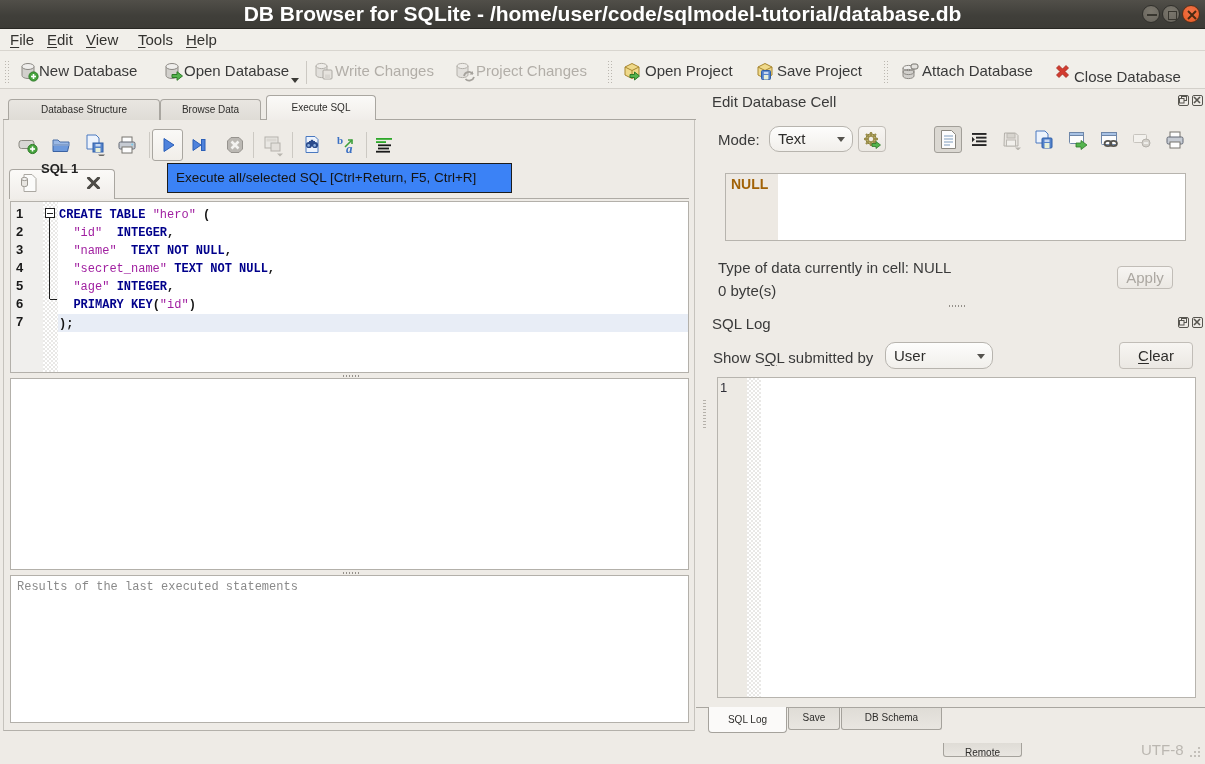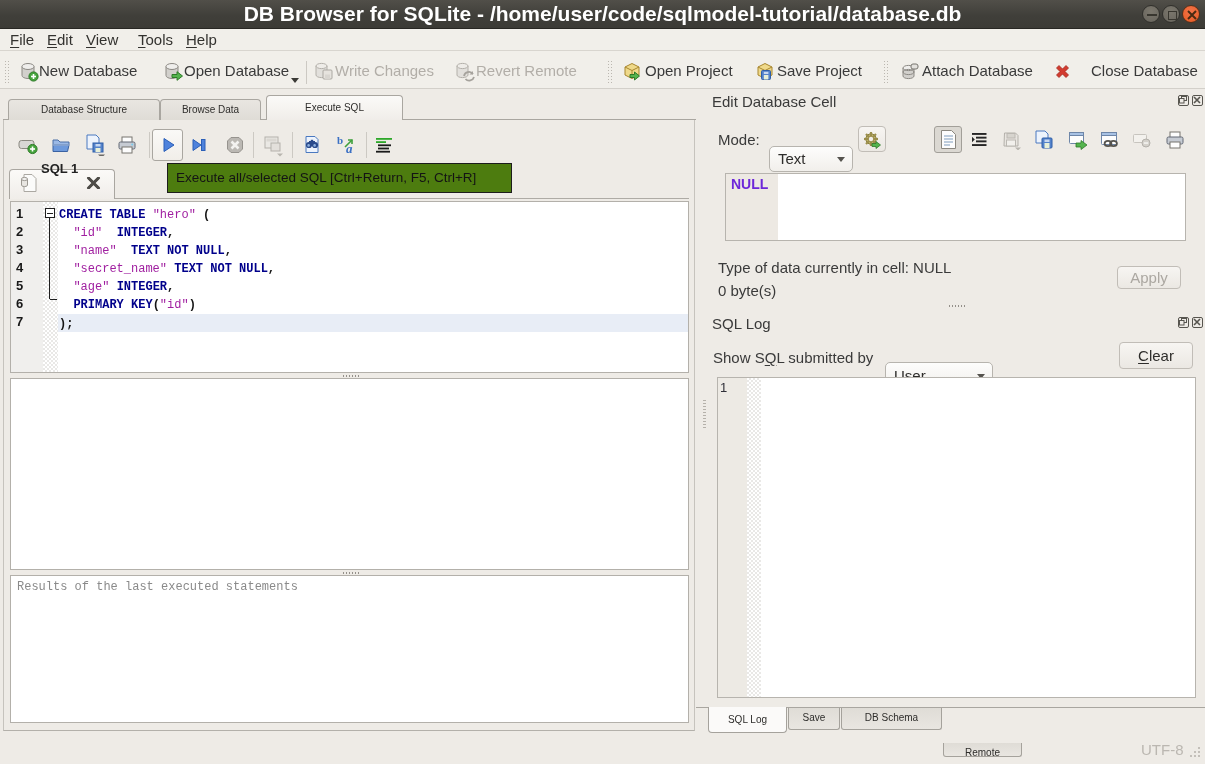--- a/index.html
+++ b/index.html
@@ -42,28 +42,28 @@
 
 #code { font-family:"Liberation Mono", monospace; font-size:12px; line-height:18.1px; white-space:pre; }
 .kw { color:#00008B; font-weight:bold; }
 .st { color:#A01FA0; }
 .pn { color:#141414; font-weight:bold; }
 #gutter { font-weight:bold; font-size:13px; color:#191919; }
 .lnum { position:absolute; left:5px; }
 
 .btn { position:absolute; border:1px solid #C1BDB7; border-radius:4px;
   background:linear-gradient(#F7F5F2, #EBE8E3); font-size:15px; text-align:center; }
-.combo { position:absolute; border:1px solid #B7B4AE; border-radius:5px;
-  background:linear-gradient(#FDFDFC, #F1EFEB); font-size:15px; color:#2E2D2B;margin-top:20px; }
+.combo { position:absolute; border:1px solid #B7B4AE; border-radius:10px;
+  background:linear-gradient(#FDFDFC, #F1EFEB); font-size:15px; color:#2E2D2B; }
 .combo .arr { position:absolute; right:7px; top:50%; margin-top:-2px; width:0; height:0;
   border-left:4px solid rgba(0,0,0,0); border-right:4px solid rgba(0,0,0,0); border-top:5px solid #55534E; }
 .docktitle { position:absolute; font-size:15px; color:#3A3A3A; }
 .dockbtn { position:absolute; width:11px; height:11px; border:1.5px solid #57554F; border-radius:2px; }
 
-#tooltip { left:167px; top:163px; width:345px; height:30px; background:#4d7c0f; border:1px solid #1C1C1C;
+#tooltip { left:167px; top:163px; width:345px; height:30px; background:#3b82f6; border:1px solid #1C1C1C;
   font-size:13.5px; color:#141414; line-height:28px; padding-left:8px; z-index:50; }
 </style>
 </head>
 <body>
 
 <div class="abs" id="titlebar"></div>
 <div class="abs" id="title-text">DB Browser for SQLite - /home/user/code/sqlmodel-tutorial/database.db</div>
 <div class="abs winbtn" id="btn-min">
     <span style="left:4px; top:8px; width:10px; height:2px; background:#38362F; position:absolute;"></span>
   </div>
@@ -108,21 +108,21 @@
   <rect x="11" y="12.5" width="5" height="4.5" fill="#D8D5D0"></rect>
 </svg>
 <div class="tbtext dis" style="left:335px; top:62px;">Write Changes</div>
 <svg class="abs" style="left:455px; top:62px;" width="20" height="20">
   <path d="M2,4 v9 a5.5,2.6 0 0 0 11,0 v-9" fill="#E2E0DC" stroke="#B3B0AA"></path>
   <ellipse cx="7.5" cy="4" rx="5.5" ry="2.6" fill="#EEECE8" stroke="#B3B0AA"></ellipse>
   <path d="M9,14 a5,5 0 0 1 9,-2" fill="none" stroke="#A5A29C" stroke-width="1.8"></path>
   <path d="M18,9 v3.5 h-3.5 z" fill="#A5A29C"></path>
   <path d="M19,15 a5,5 0 0 1 -8.5,2" fill="none" stroke="#A5A29C" stroke-width="1.8"></path>
 </svg>
-<div class="tbtext dis" style="left:476px; top:62px;">Revert Remote</div>
+<div class="tbtext dis" style="left:476px; top:62px;">Project Changes</div>
 <div class="abs grip" style="left:607px; top:60px; width:6px; height:24px;"></div>
 <svg class="abs" style="left:622px; top:62px;" width="20" height="20">
   <path d="M10,1.5 l7,3.5 v8 l-7,3.5 -7,-3.5 v-8 z" fill="#EFD98A" stroke="#A8862F"></path>
   <path d="M3,5 l7,3.5 7,-3.5" fill="none" stroke="#A8862F"></path>
   <path d="M10,8.5 v8" fill="none" stroke="#A8862F"></path>
   <path d="M8,12.5 h4.5 v-2.5 l5,4 -5,4 v-2.5 h-4.5 z" fill="#54B44E" stroke="#2E7A28"></path>
 </svg>
 <div class="tbtext" style="left:645px; top:62px;">Open Project</div>
 <svg class="abs" style="left:755px; top:62px;" width="20" height="20">
   <path d="M10,1.5 l7,3.5 v8 l-7,3.5 -7,-3.5 v-8 z" fill="#EFD98A" stroke="#A8862F"></path>
@@ -136,26 +136,26 @@
 <svg class="abs" style="left:899px; top:62px;" width="20" height="20">
   <path d="M4,6 v8 a5.5,2.6 0 0 0 11,0 v-8" fill="#D2D0CC" stroke="#8C8984"></path>
   <ellipse cx="9.5" cy="6" rx="5.5" ry="2.6" fill="#EFEEEC" stroke="#8C8984"></ellipse>
   <ellipse cx="9.5" cy="10" rx="5.5" ry="2.6" fill="none" stroke="#8C8984"></ellipse>
   <rect x="12" y="2" width="7" height="5" rx="2" fill="#E3E1DD" stroke="#77756F"></rect>
 </svg>
 <div class="tbtext" style="left:922px; top:62px;">Attach Database</div>
 <svg class="abs" style="left:1054px; top:63px;" width="17" height="17">
   <path d="M2.5,5 L5,2.5 L8.5,6 L12,2.5 L14.5,5 L11,8.5 L14.5,12 L12,14.5 L8.5,11 L5,14.5 L2.5,12 L6,8.5 z" fill="#D23B2F" stroke="#A32A20" stroke-width="0.8"></path>
 </svg>
-<div class="tbtext" style="left:1074px; top:62px;margin-left:17px;">Close Database</div>
+<div class="tbtext" style="left:1074px; top:68px;">Close Database</div>
 
 <div class="abs" style="left:3px; top:119px; width:693px; height:1px; background:#A9A6A0;"></div>
 <div class="tab inactive" style="left:8px; top:99px; width:152px; height:21px; line-height:20px;">Database Structure</div>
 <div class="tab inactive" style="left:160px; top:99px; width:101px; height:21px; line-height:20px;">Browse Data</div>
-<div class="tab active" style="left:266px; top:95px; width:137px; height:25px; line-height:24px;">Execute SQL</div>
+<div class="tab active" style="left:266px; top:95px; width:110px; height:25px; line-height:24px;">Execute SQL</div>
 
 <div class="abs" style="left:3px; top:120px; width:692px; height:611px; border-left:1px solid #C6C3BD; border-right:1px solid #C6C3BD; border-bottom:1px solid #B3B0AA;"></div>
 
 <div class="abs vsep" style="left:149px; top:132px; height:26px;"></div>
 <div class="abs vsep" style="left:253px; top:132px; height:26px;"></div>
 <div class="abs vsep" style="left:292px; top:132px; height:26px;"></div>
 <div class="abs vsep" style="left:366px; top:132px; height:26px;"></div>
 <div class="abs" style="left:152px; top:129px; width:31px; height:32px; border:1px solid #A9A6A0; border-radius:3px; background:linear-gradient(#FAF9F7,#F1EEE9);"></div>
 <svg class="abs" style="left:18px; top:135px;" width="20" height="20">
   <rect x="1" y="5.5" width="15" height="8" rx="2.5" fill="#D8D7D4" stroke="#8A8880"></rect>
@@ -344,24 +344,24 @@
   <circle cx="14" cy="13" r="4" fill="#D4D1CB" stroke="#B4B1AB"></circle>
   <rect x="11.8" y="12.3" width="4.4" height="1.5" fill="#F6F5F2"></rect>
 </svg>
 <svg class="abs" style="left:1165px; top:130px;" width="20" height="20">
   <rect x="5" y="2" width="10" height="6" fill="#FDFDFD" stroke="#77756F"></rect>
   <rect x="2" y="7" width="16" height="7" rx="1.5" fill="#C6CBD3" stroke="#636975"></rect>
   <rect x="5" y="12" width="10" height="6" fill="#FDFDFD" stroke="#77756F"></rect>
 </svg>
 <div class="pane" style="left:725px; top:173px; width:461px; height:68px; border-color:#B7B4AE;"></div>
 <div class="abs" style="left:726px; top:174px; width:52px; height:66px; background:#EDE9E3;"></div>
-<div class="abs" style="left:731px; top:176px; font-size:14px; font-weight:bold; color:#6d28d9;">NULL</div>
+<div class="abs" style="left:731px; top:176px; font-size:14px; font-weight:bold; color:#a16207;">NULL</div>
 <div class="docktitle" style="left:718px; top:259px;">Type of data currently in cell: NULL</div>
 <div class="docktitle" style="left:718px; top:282px;">0 byte(s)</div>
-<div class="btn" style="left:1117px; top:266px; width:64px; height:23px; line-height:21px; color:#ABA7A1;">Apply</div>
+<div class="btn" style="left:1117px; top:266px; width:56px; height:23px; line-height:21px; color:#ABA7A1;">Apply</div>
 <div class="abs hdots" style="left:949px; top:305px; width:18px;"></div>
 
 <div class="docktitle" style="left:712px; top:315px;">SQL Log</div>
 <div class="dockbtn" style="left:1178px; top:317px;">
     <svg width="8" height="8" style="position:absolute;left:0;top:0;">
       <rect x="2.5" y="0.5" width="5" height="4" fill="none" stroke="#57554F"></rect>
       <rect x="0.5" y="2.5" width="4.5" height="4.5" fill="#EFECE7" stroke="#57554F"></rect>
     </svg>
   </div>
 <div class="dockbtn" style="left:1192px; top:317px;">

